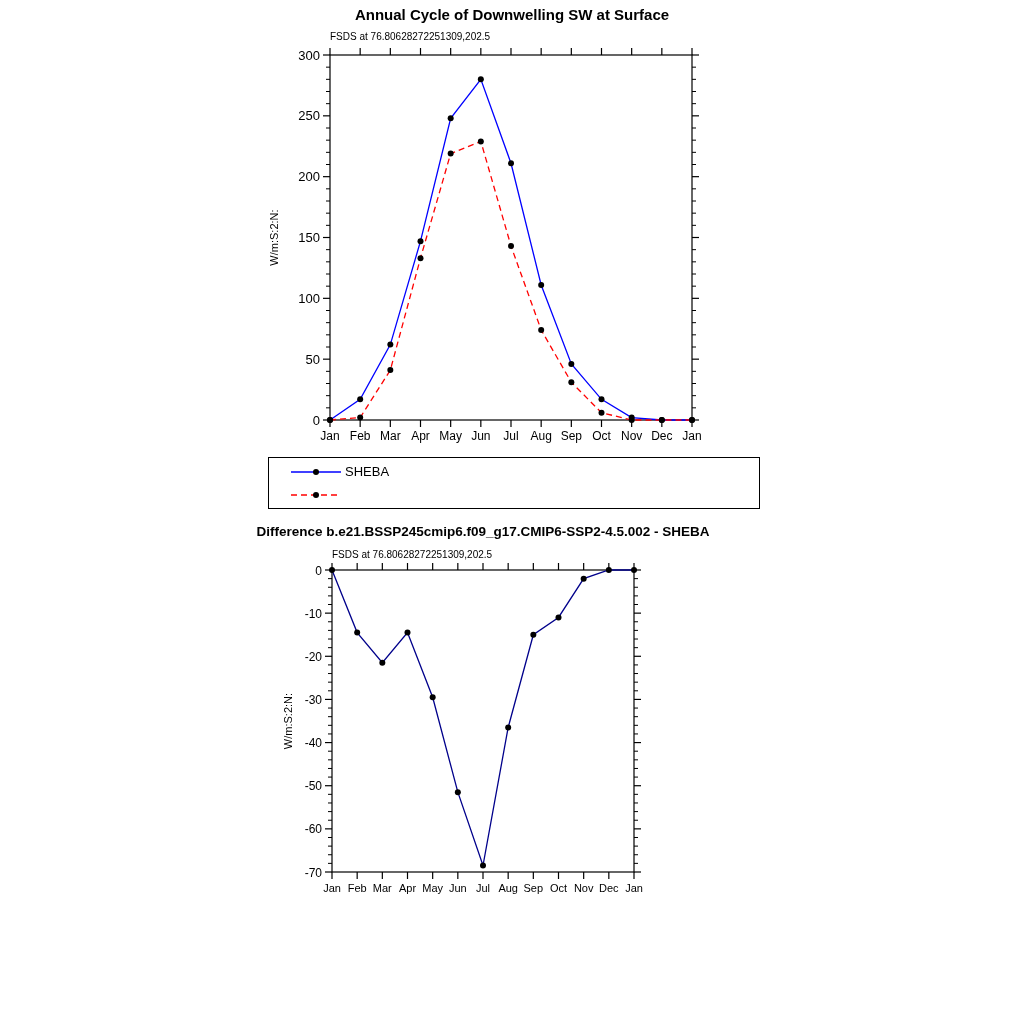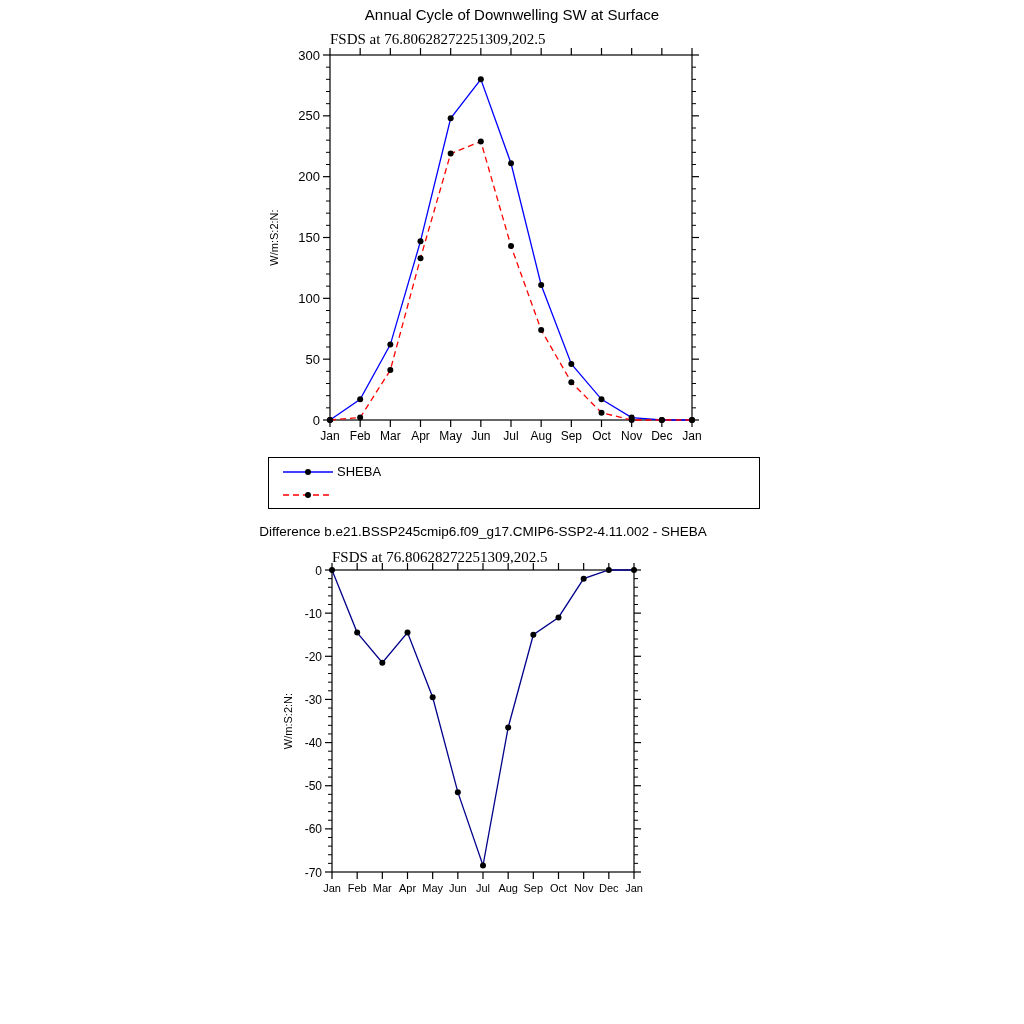--- a/index.html
+++ b/index.html
@@ -1,29 +1,29 @@
 <!DOCTYPE html>
 <html><head>
 <meta charset="utf-8">
 <style>
   html,body{margin:0;padding:0;background:#fff;}
   body{font-family:"Liberation Sans", sans-serif; color:#000;}
   #canvas{position:relative;width:1024px;height:1024px;background:#fff;overflow:hidden;}
-  .chart-title{position:absolute;font-weight:normal;font-size:15px;white-space:nowrap;}
-  .chart-subtitle{position:absolute;font-size:15px;white-space:nowrap;font-family:Liberation Serif, serif;}
+  .chart-title{position:absolute;font-weight:bold;font-size:15px;white-space:nowrap;}
+  .chart-subtitle{position:absolute;font-size:10px;white-space:nowrap;}
   #title1{top:6px;left:0;width:1024px;text-align:center;}
   #subtitle1{top:31px;left:330px;}
   #title2{top:524px;left:483px;transform:translateX(-50%);font-size:13.5px;}
   #subtitle2{top:549px;left:332px;}
   svg{position:absolute;left:0;}
   #chart1{top:0;}
   #chart2{top:460px;}
   svg text{font-family:"Liberation Sans", sans-serif;fill:#000;}
   .legend{position:absolute;left:268px;top:457px;width:492px;border:1px solid #000;
-          background:#fff;padding:2px 12px;box-sizing:border-box;}
+          background:#fff;padding:2px 20px;box-sizing:border-box;}
   .legend-row{display:flex;align-items:center;height:23px;gap:2px;}
   .legend-row span{font-size:13px;white-space:nowrap;}
   .legend-sample{position:static;flex:0 0 auto;}
 </style>
 </head>
 <body>
 
 <div id="canvas">
 
   <div id="title1" class="chart-title">Annual Cycle of Downwelling SW at Surface</div>
@@ -178,21 +178,21 @@
       <span>SHEBA</span>
     </div>
     <div class="legend-row">
       <svg class="legend-sample" width="54" height="16">
           <line x1="2" x2="52" y1="8" y2="8" stroke="#ff0000" stroke-width="1.3" stroke-dasharray="6,4"></line>
           <circle cx="27" cy="8" r="3" fill="#000"></circle>
         </svg>
     </div>
   </div>
 
-  <div id="title2" class="chart-title">Difference b.e21.BSSP245cmip6.f09_g17.CMIP6-SSP2-4.11.002 - SHEBA</div>
+  <div id="title2" class="chart-title">Difference b.e21.BSSP245cmip6.f09_g17.CMIP6-SSP2-4.5.002 - SHEBA</div>
   <div id="subtitle2" class="chart-subtitle">FSDS at 76.80628272251309,202.5</div>
   <svg id="chart2" width="1024" height="460">
       <rect x="332" y="110" width="302" height="302" fill="none" stroke="#000" stroke-width="1.2"></rect>
       <line x1="332" x2="325" y1="110" y2="110" stroke="#000" stroke-width="1.2"></line>
       <line x1="634" x2="641" y1="110" y2="110" stroke="#000" stroke-width="1.2"></line>
       <text x="322" y="114.5" text-anchor="end" font-size="12">0</text>
       <line x1="332" x2="325" y1="153.14285714285717" y2="153.14285714285717" stroke="#000" stroke-width="1.2"></line>
       <line x1="634" x2="641" y1="153.14285714285717" y2="153.14285714285717" stroke="#000" stroke-width="1.2"></line>
       <text x="322" y="157.64285714285717" text-anchor="end" font-size="12">-10</text>
       <line x1="332" x2="325" y1="196.28571428571428" y2="196.28571428571428" stroke="#000" stroke-width="1.2"></line>

